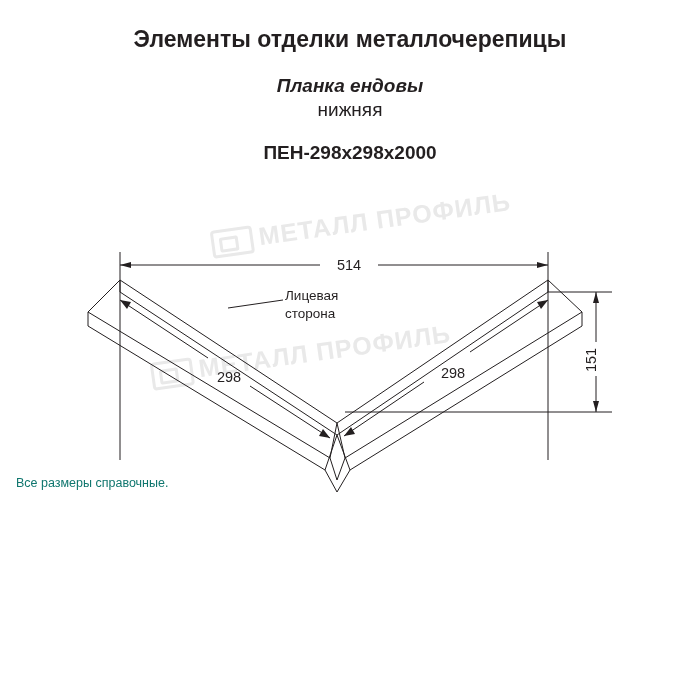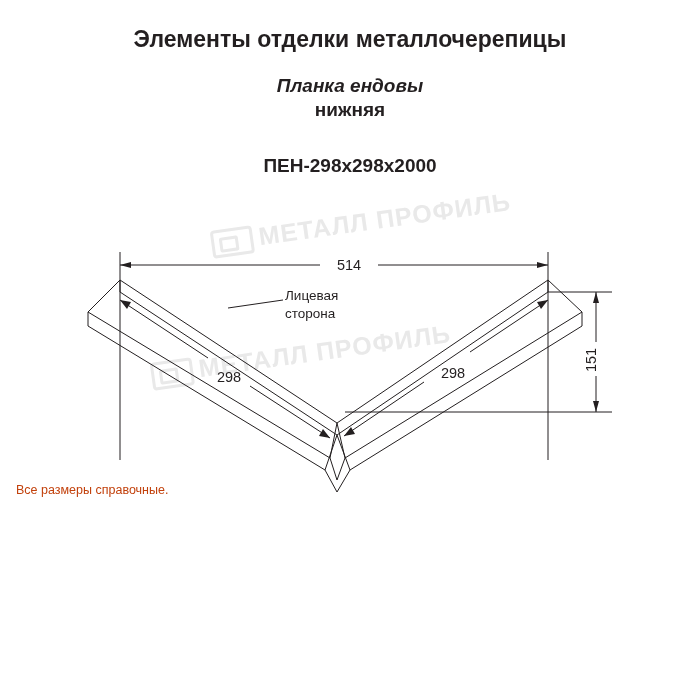--- a/index.html
+++ b/index.html
@@ -34,44 +34,44 @@
   .sub-title {
     font-size: 19px;
     font-weight: bold;
     line-height: 1.3;
     margin: 0;
     padding-top: 20px;
     font-style: italic;
   }
   .sub-title-2 {
     font-size: 19px;
-    font-weight: bold;
+    font-weight: normal;
     line-height: 1.3;
     margin: 0;
   }
   .code-title {
     font-size: 19px;
     font-weight: bold;
-    margin: 13px;
+    margin: 0;
     padding-top: 19px;
   }
   .drawing {
     position: absolute;
     left: 0;
     top: 180px;
     width: 700px;
     height: 420px;
   }
   .footer {
     position: absolute;
     left: 16px;
-    bottom: 8px;
+    bottom: 15px;
     font-size: 12.5px;
     line-height: 1.55;
-    color: #c2410c;
+    color: #0f766e;
   }
   .footer div {
     white-space: nowrap;
   }
   .wm {
     position: absolute;
     font-family: "Liberation Sans", sans-serif;
     font-weight: bold;
     color: #e9e9e9;
     font-size: 25px;

